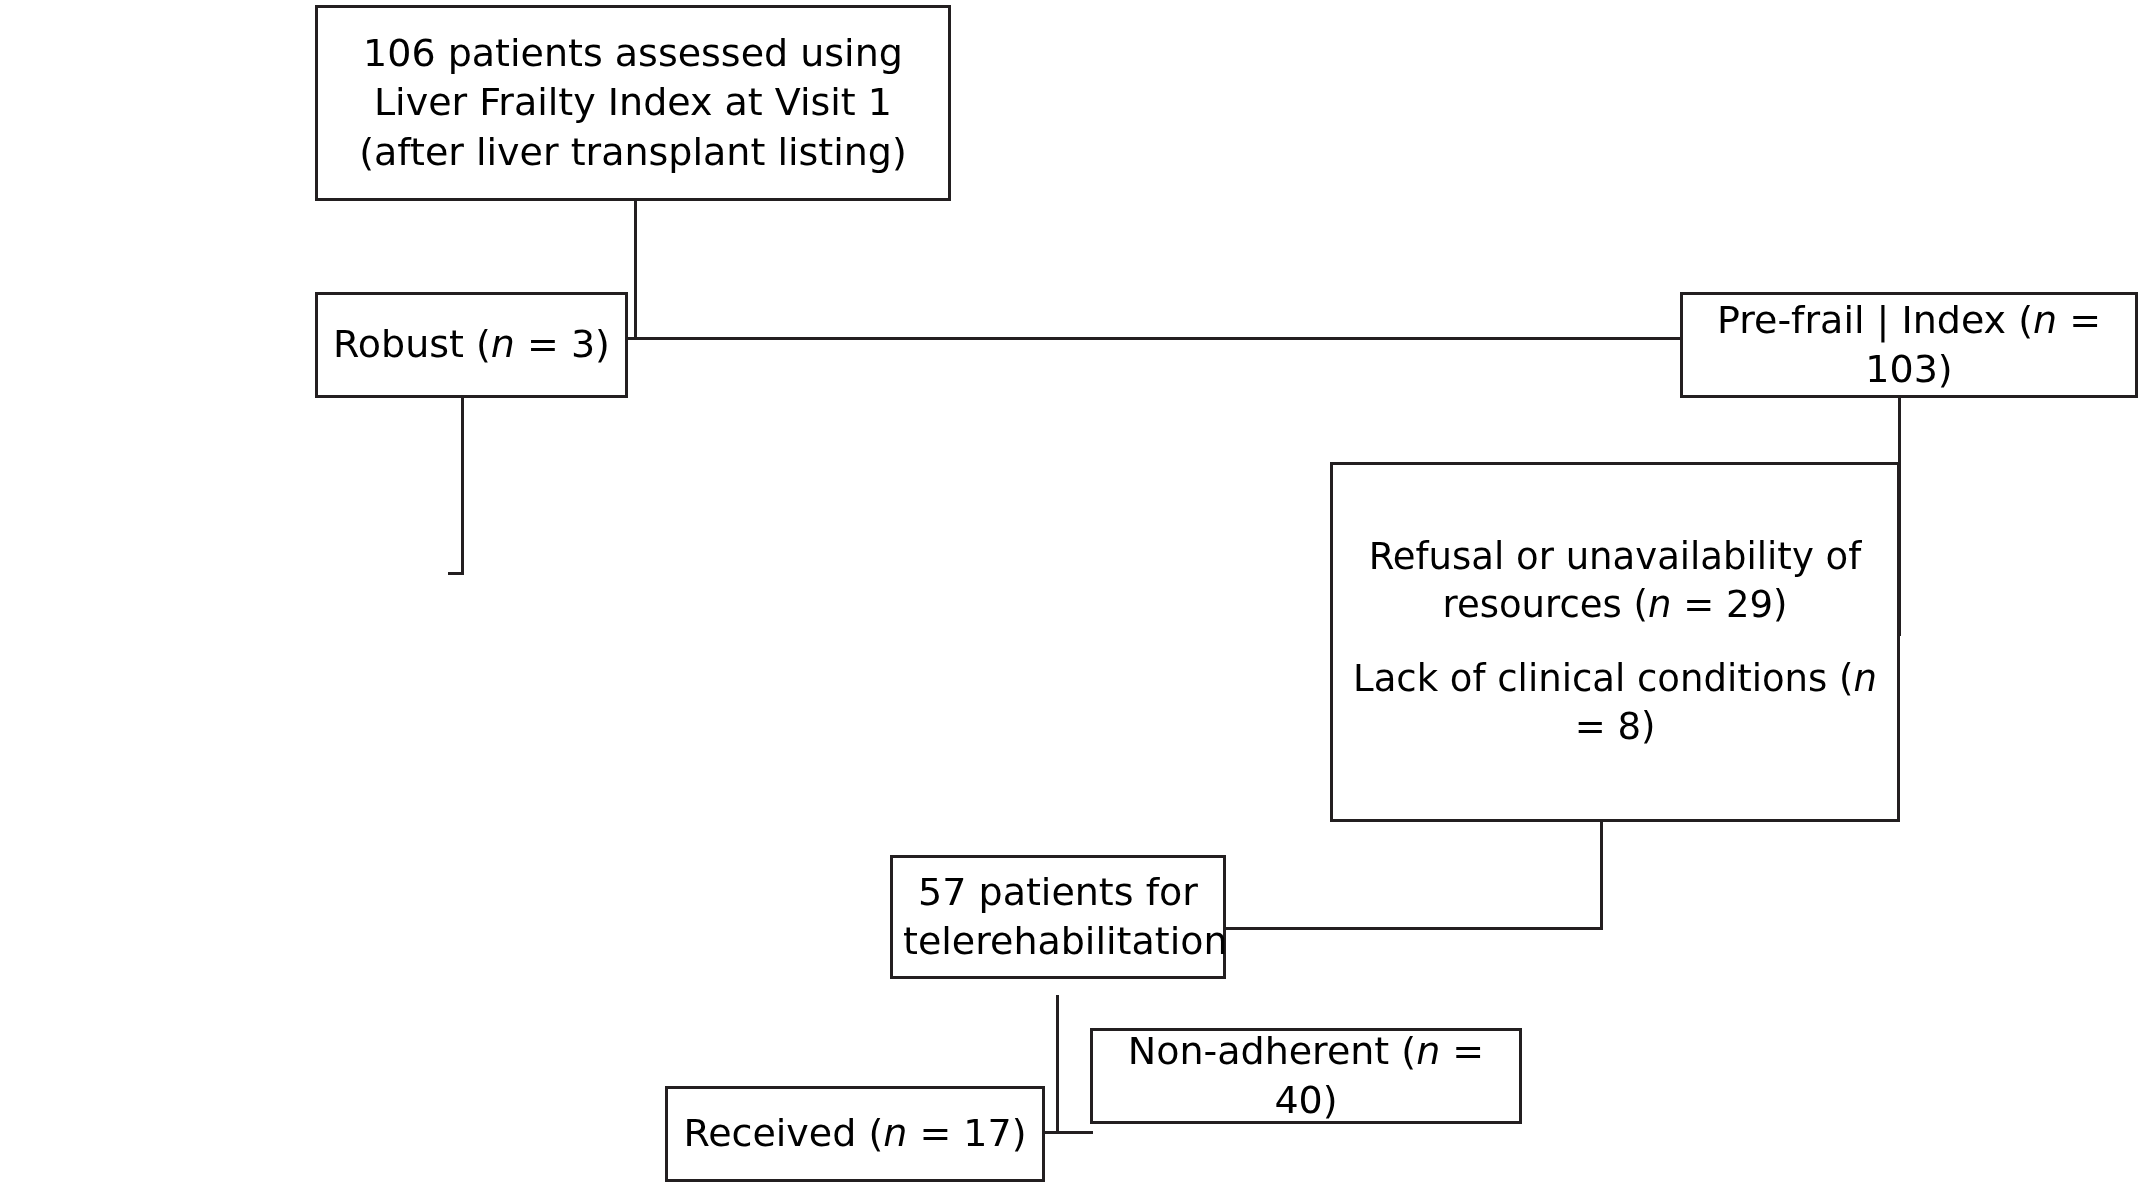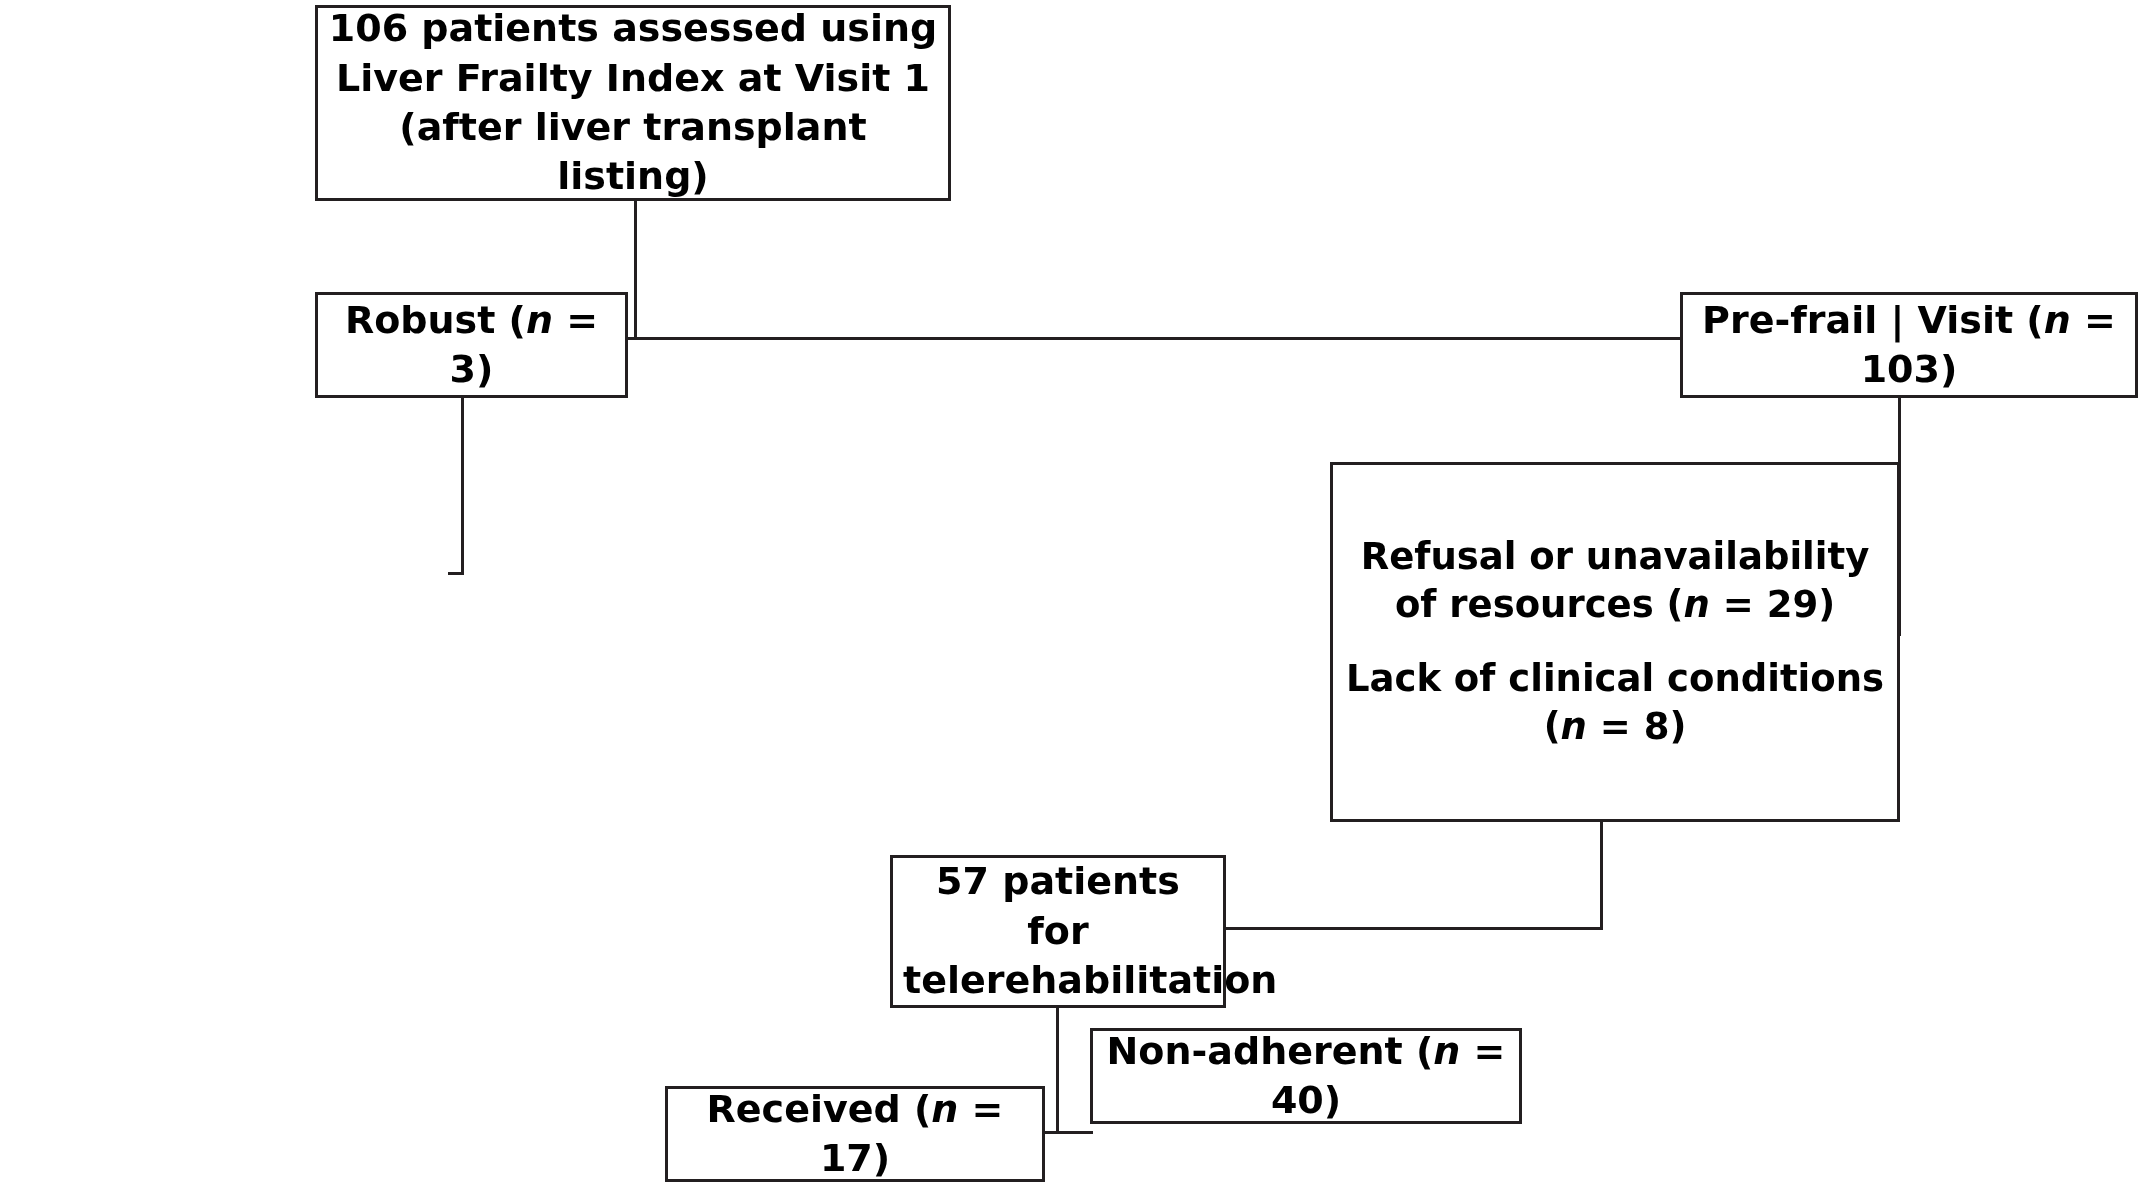--- a/index.html
+++ b/index.html
@@ -24,21 +24,20 @@
     background: #ffffff;
     display: flex;
     align-items: center;
     justify-content: center;
     text-align: center;
     color: #000000;
     font-size: 38px;
     line-height: 1.30;
     padding: 2px 10px;
     z-index: 2;
-    font-weight: bold;
   }
   .node .node-text {
     display: block;
     width: 100%;
   }
   .node-stack {
     display: flex;
     flex-direction: column;
     justify-content: center;
     gap: 26px;
@@ -58,21 +57,21 @@
   }
   .edge-h { height: 3px; }
   .edge-v { width: 3px; }
 
   
   #node-assessed   { left: 315px;  top: 5px;    width: 636px;  height: 196px; }
   #node-robust     { left: 315px;  top: 292px;  width: 313px;  height: 106px; }
   #node-prefrail   { left: 1680px; top: 292px;  width: 458px;  height: 106px; }
   #node-excluded   { left: 0px;    top: 472px;  width: 450px;  height: 192px; }
   #node-reasons    { left: 1330px; top: 462px;  width: 570px;  height: 360px; font-size: 37px; }
-  #node-telerehab  { left: 890px;  top: 855px;  width: 336px;  height: 153px; }
+  #node-telerehab  { left: 890px;  top: 855px;  width: 336px;  height: 124px; }
   #node-adherent   { left: 665px;  top: 1086px; width: 380px;  height: 96px;  }
   #node-nonadherent{ left: 1090px; top: 1028px; width: 432px;  height: 96px;  }
 
   
   #edge-assessed-down   { left: 634px;  top: 201px;  height: 138px; }
   #edge-split-h         { left: 628px;  top: 337px;  width: 1054px; }
   #edge-robust-down     { left: 461px;  top: 398px;  height: 177px; }
   #edge-robust-to-excl  { left: 448px;  top: 572px;  width: 16px;  }
   #edge-prefrail-down   { left: 1898px; top: 398px;  height: 238px; }
   #edge-prefrail-to-rsn { left: 1897px; top: 633px;  width: 4px;   }
@@ -89,21 +88,21 @@
 
   <div class="node" id="node-assessed">
     <span class="node-text">106 patients assessed using Liver Frailty Index at Visit 1 (after liver transplant listing)</span>
   </div>
 
   <div class="node" id="node-robust">
     <span class="node-text"><span>Robust (</span><span class="ital">n</span><span> = 3)</span></span>
   </div>
 
   <div class="node" id="node-prefrail">
-    <span class="node-text"><span>Pre-frail | Visit (</span><span class="ital">n</span><span> = 103)</span></span>
+    <span class="node-text"><span>Pre-frail | Index (</span><span class="ital">n</span><span> = 103)</span></span>
   </div>
 
 
   <div class="node" id="node-reasons">
     <div class="node-stack">
       <span class="reason-line"><span>Refusal or unavailability of resources (</span><span class="ital">n</span><span> = 29)</span></span>
       <span class="reason-line"><span>Lack of clinical conditions (</span><span class="ital">n</span><span> = 8)</span></span>
     </div>
   </div>
 

